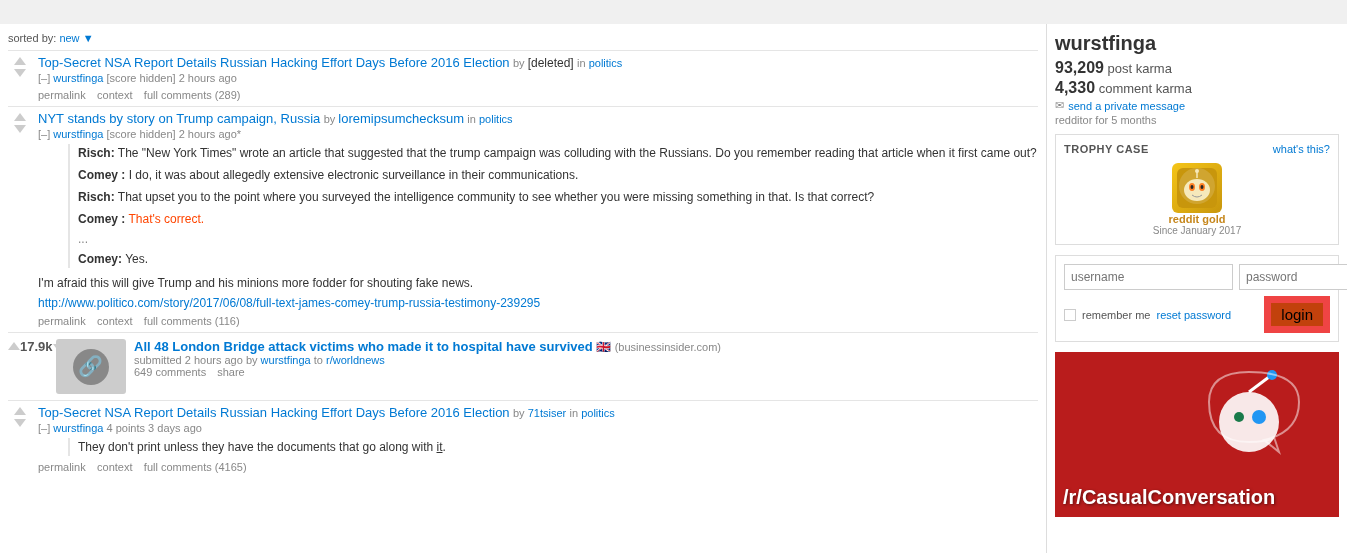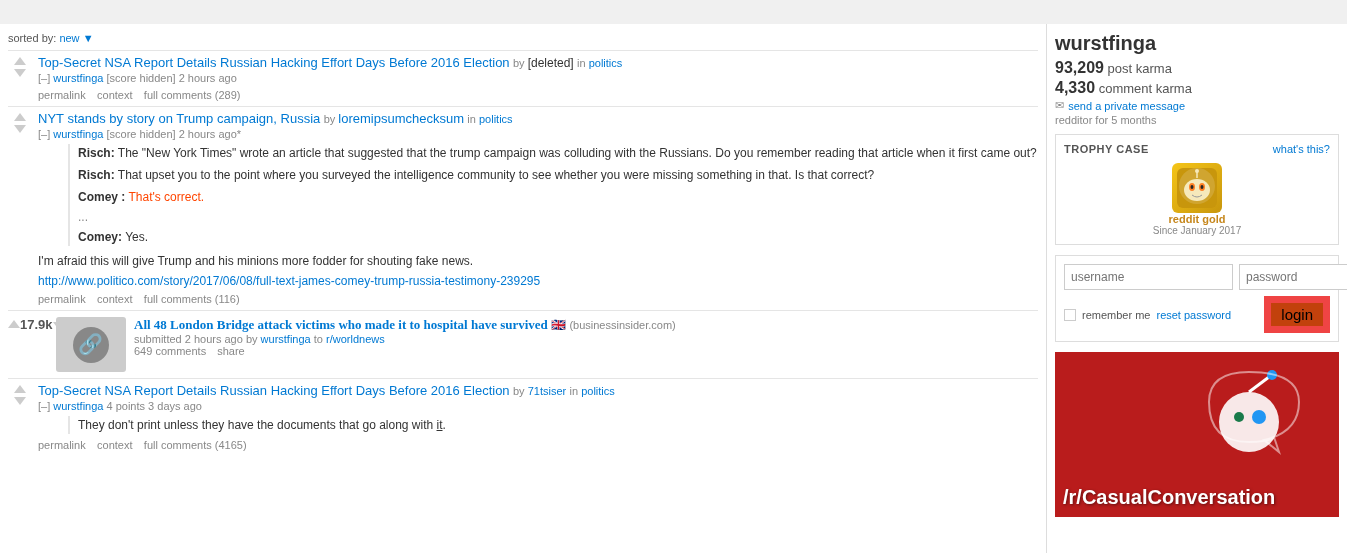--- a/index.html
+++ b/index.html
@@ -36,21 +36,21 @@
     .action-links { margin-top: 4px; }
     .action-link { color: #888; font-size: 11px; text-decoration: none; margin-right: 8px; cursor: pointer; }
 
     
     .lb-post { display: flex; align-items: flex-start; gap: 8px; border-top: 1px solid #e5e5e5; padding: 6px 0; }
     .lb-vote { display: flex; flex-direction: row; align-items: center; width: 40px; }
     .lb-count { font-size: 13px; font-weight: bold; color: #555; }
     .lb-thumb { width: 70px; height: 55px; background: #ccc; border-radius: 3px; display: flex; align-items: center; justify-content: center; flex-shrink: 0; overflow: hidden; }
     .lb-thumb svg { width: 40px; height: 40px; }
     .lb-content { flex: 1; }
-    .lb-title { color: #0079d3; font-size: 13px; text-decoration: none; font-weight: bold; font-family: Liberation Serif, serif; }
+    .lb-title { color: #0079d3; font-size: 13px; text-decoration: none; font-weight: bold; }
     .lb-domain { color: #888; font-size: 11px; }
     .lb-submeta { font-size: 11px; color: #888; }
     .lb-submeta a { color: #0079d3; text-decoration: none; }
     .lb-actions { font-size: 11px; color: #888; }
     .lb-actions a { color: #888; text-decoration: none; margin-right: 8px; }
 
     
     .sidebar-username { font-size: 20px; font-weight: bold; color: #333; margin-bottom: 4px; }
     .sidebar-karma { font-size: 13px; color: #555; margin-bottom: 2px; }
     .sidebar-karma strong { font-size: 16px; font-weight: bold; color: #333; }
@@ -143,20 +143,21 @@
         <div class="post-meta">
           <span>[–] </span>
           <a href="#">wurstfinga</a>
           <span> [score hidden] </span>
           <span>2 hours ago*</span>
         </div>
 
         
         <div class="comment-thread">
           <div class="comment-text"><strong>Risch:</strong> The "New York Times" wrote an article that suggested that the trump campaign was colluding with the Russians. Do you remember reading that article when it first came out?</div>
+          <div class="comment-text"><strong>Comey :</strong> I do, it was about allegedly extensive electronic surveillance in their communications.</div>
           <div class="comment-text"><strong>Risch:</strong>  That upset you to the point where you surveyed the intelligence community to see whether you were missing something in that. Is that correct?</div>
           <div class="comment-text"><strong>Comey :</strong> <span class="highlight">That's correct.</span></div>
           <div class="ellipsis">...</div>
           <div class="comment-text"><strong>Comey:</strong> Yes.</div>
         </div>
 
         <div class="comment-text" style="margin-top:6px;">I'm afraid this will give Trump and his minions more fodder for shouting fake news.</div>
         <a href="#" class="url-link">http://www.politico.com/story/2017/06/08/full-text-james-comey-trump-russia-testimony-239295</a>
 
         <div class="action-links" style="margin-top:4px;">

